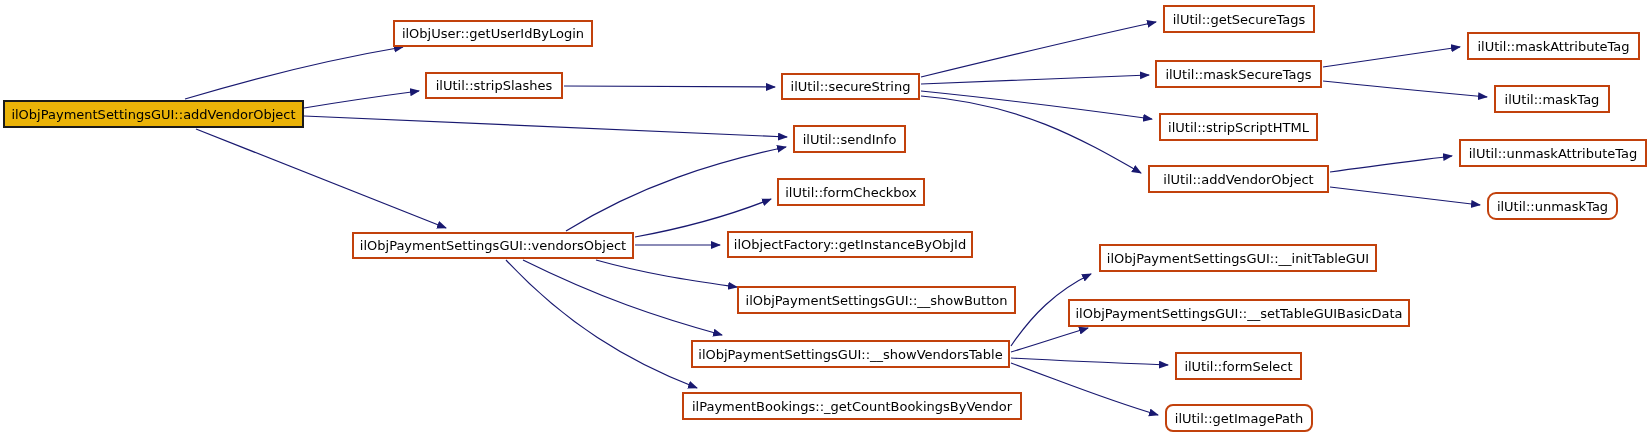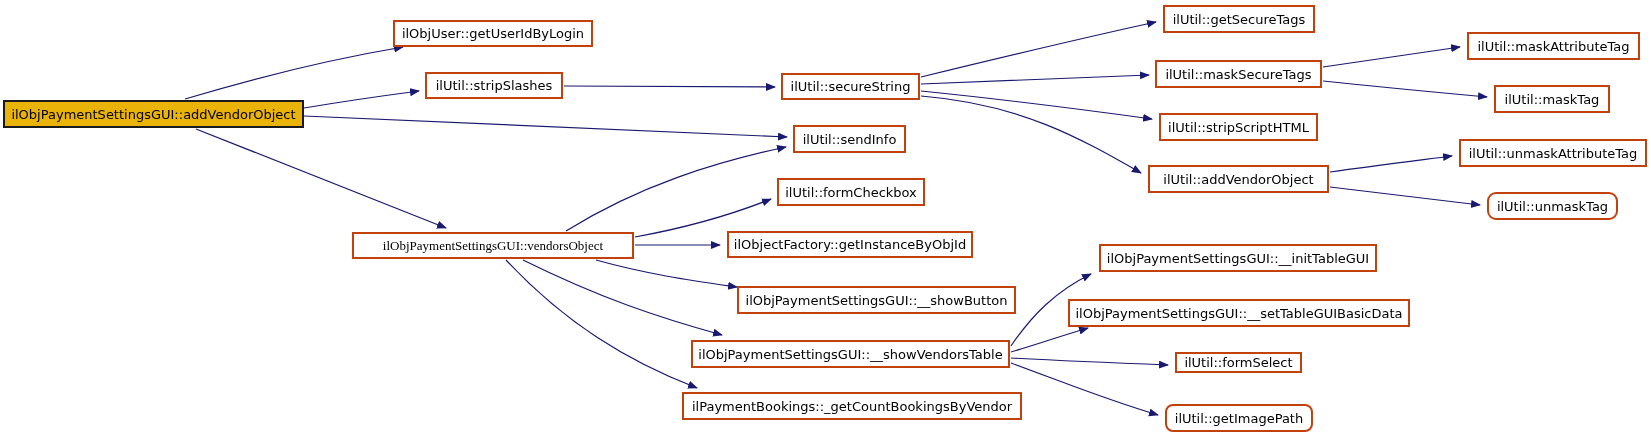--- a/index.html
+++ b/index.html
@@ -81,30 +81,30 @@
       <path d="M1011,358 C1066,361 1116,363 1168,365" class="edge" stroke="#191970" marker-end="url(#arrowhead)"></path>
       <path d="M1011,363 C1071,385 1107,400 1158,415" class="edge" stroke="#191970" marker-end="url(#arrowhead)"></path>
     </svg>
 
   <div class="node root" style="left:3px;    top:100px; width:301px; height:28px;">ilObjPaymentSettingsGUI::addVendorObject</div>
   <div class="node" style="left:393px;  top:20px;  width:200px; height:27px;">ilObjUser::getUserIdByLogin</div>
   <div class="node" style="left:425px;  top:72px;  width:138px; height:27px;">ilUtil::stripSlashes</div>
   <div class="node" style="left:781px;  top:73px;  width:139px; height:27px;">ilUtil::secureString</div>
   <div class="node" style="left:793px;  top:125px; width:113px; height:28px;">ilUtil::sendInfo</div>
   <div class="node" style="left:777px;  top:178px; width:148px; height:28px;">ilUtil::formCheckbox</div>
-  <div class="node" style="left:352px;  top:232px; width:282px; height:27px;font-family:Liberation Serif, serif;">ilObjPaymentSettingsGUI::vendorsObject</div>
+  <div class="node" style="left:352px;  top:232px; width:282px; height:27px;">ilObjPaymentSettingsGUI::vendorsObject</div>
   <div class="node" style="left:727px;  top:231px; width:246px; height:27px;">ilObjectFactory::getInstanceByObjId</div>
   <div class="node" style="left:737px;  top:286px; width:279px; height:28px;">ilObjPaymentSettingsGUI::__showButton</div>
   <div class="node" style="left:691px;  top:340px; width:319px; height:28px;">ilObjPaymentSettingsGUI::__showVendorsTable</div>
   <div class="node" style="left:682px;  top:392px; width:340px; height:28px;">ilPaymentBookings::_getCountBookingsByVendor</div>
   <div class="node" style="left:1163px; top:5px;   width:152px; height:28px;">ilUtil::getSecureTags</div>
   <div class="node" style="left:1155px; top:60px;  width:167px; height:28px;">ilUtil::maskSecureTags</div>
   <div class="node" style="left:1159px; top:113px; width:159px; height:28px;">ilUtil::stripScriptHTML</div>
   <div class="node" style="left:1148px; top:165px; width:181px; height:28px;">ilUtil::addVendorObject</div>
   <div class="node" style="left:1467px; top:32px;  width:173px; height:28px;">ilUtil::maskAttributeTag</div>
   <div class="node" style="left:1494px; top:85px;  width:116px; height:28px;">ilUtil::maskTag</div>
   <div class="node" style="left:1459px; top:139px; width:188px; height:28px;">ilUtil::unmaskAttributeTag</div>
   <div class="node" style="left:1487px; top:192px; width:131px; height:28px;border-radius:9px;">ilUtil::unmaskTag</div>
   <div class="node" style="left:1099px; top:244px; width:278px; height:28px;">ilObjPaymentSettingsGUI::__initTableGUI</div>
   <div class="node" style="left:1068px; top:299px; width:342px; height:28px;">ilObjPaymentSettingsGUI::__setTableGUIBasicData</div>
-  <div class="node" style="left:1175px; top:352px; width:127px; height:21px;">ilUtil::formSelect</div>
+  <div class="node" style="left:1175px; top:352px; width:127px; height:28px;">ilUtil::formSelect</div>
   <div class="node" style="left:1165px; top:404px; width:148px; height:28px;border-radius:8px;">ilUtil::getImagePath</div>
 </div>
 
 </body></html>

